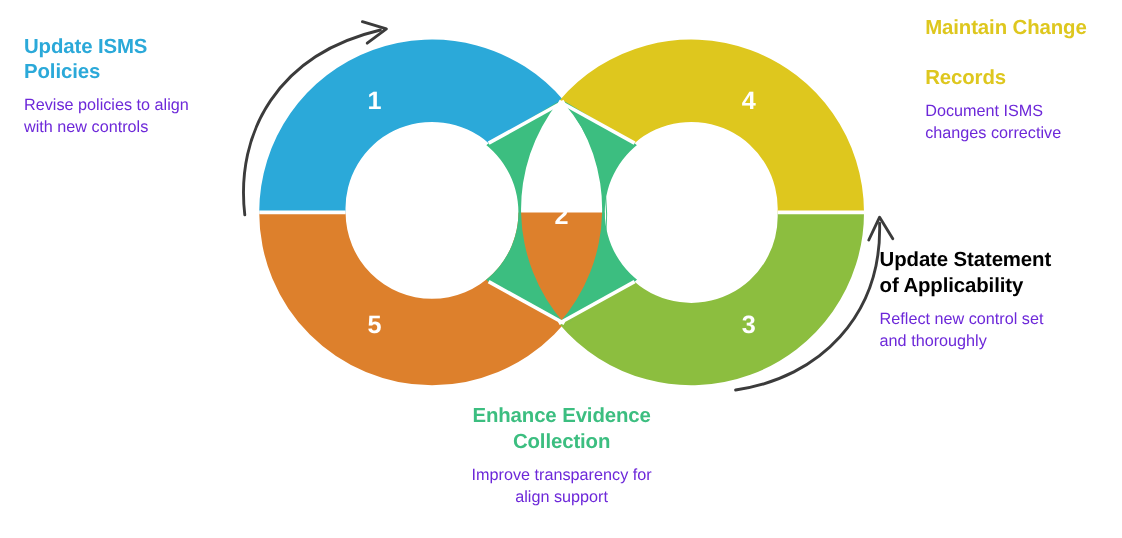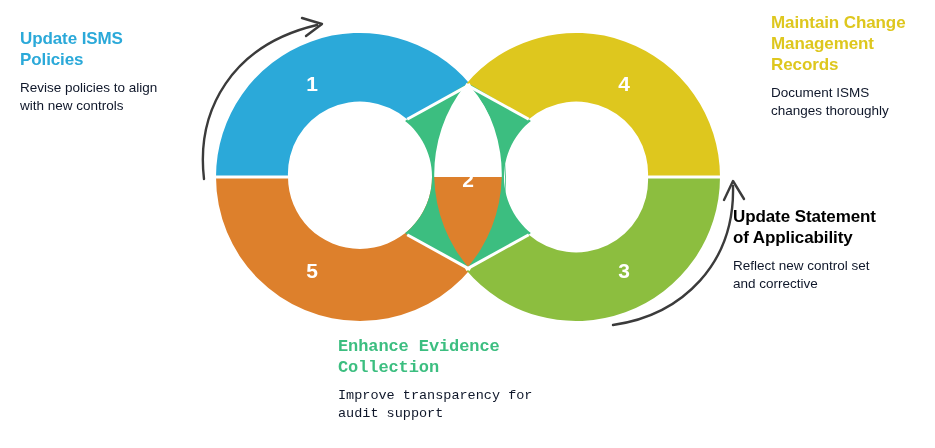--- a/index.html
+++ b/index.html
@@ -10,26 +10,26 @@
   }
   #stage{position:absolute;left:0;top:0;width:935px;height:448px;}
   svg.diagram{position:absolute;left:0;top:0;width:935px;height:448px;}
 
   .label-block{position:absolute;}
   .lbl-title{
     font-weight:bold;font-size:17px;line-height:21px;margin:0 0 9px 0;
     letter-spacing:-0.1px;
   }
   .lbl-desc{
-    font-size:13.5px;line-height:18px;color:#0f172a;margin:0;
+    font-size:13.5px;line-height:18px;color:#6d28d9;margin:0;
     font-weight:400;
   }
   .ta-right{}
   .ta-left{text-align:left;}
-  .ta-center{text-align:left;font-family:Liberation Mono, monospace;}
+  .ta-center{text-align:center;}
 
   .seg-num{
     fill:#ffffff;font-family:"Liberation Sans", sans-serif;
     font-weight:bold;font-size:21px;
     text-anchor:middle;dominant-baseline:middle;
   }
 </style>
 </head>
 <body>
 
@@ -108,44 +108,44 @@
     <div class="lbl-desc">
       <span>Revise policies to align</span><br>
       <span>with new controls</span>
     </div>
   </div>
 
 
   <div class="label-block ta-left" style="left:771px;top:12px;width:190px;">
     <div class="lbl-title" style="color:#DEC71E;">
       <span>Maintain Change</span><br>
-      <span>Management</span><br>
+      <br>
       <span>Records</span>
     </div>
     <div class="lbl-desc">
       <span>Document ISMS</span><br>
-      <span>changes thoroughly</span>
+      <span>changes corrective</span>
     </div>
   </div>
 
   <div class="label-block ta-left" style="left:733px;top:206px;width:192px;">
     <div class="lbl-title" style="color:#000000;">
       <span>Update Statement</span><br>
       <span>of Applicability</span>
     </div>
     <div class="lbl-desc">
       <span>Reflect new control set</span><br>
-      <span>and corrective</span>
+      <span>and thoroughly</span>
     </div>
   </div>
 
   <div class="label-block ta-center" style="left:338px;top:336px;width:260px;">
     <div class="lbl-title" style="color:#3CBE80;">
       <span>Enhance Evidence</span><br>
       <span>Collection</span>
     </div>
     <div class="lbl-desc">
       <span>Improve transparency for</span><br>
-      <span>audit support</span>
+      <span>align support</span>
     </div>
   </div>
 
 </div>
 
 </body></html>

